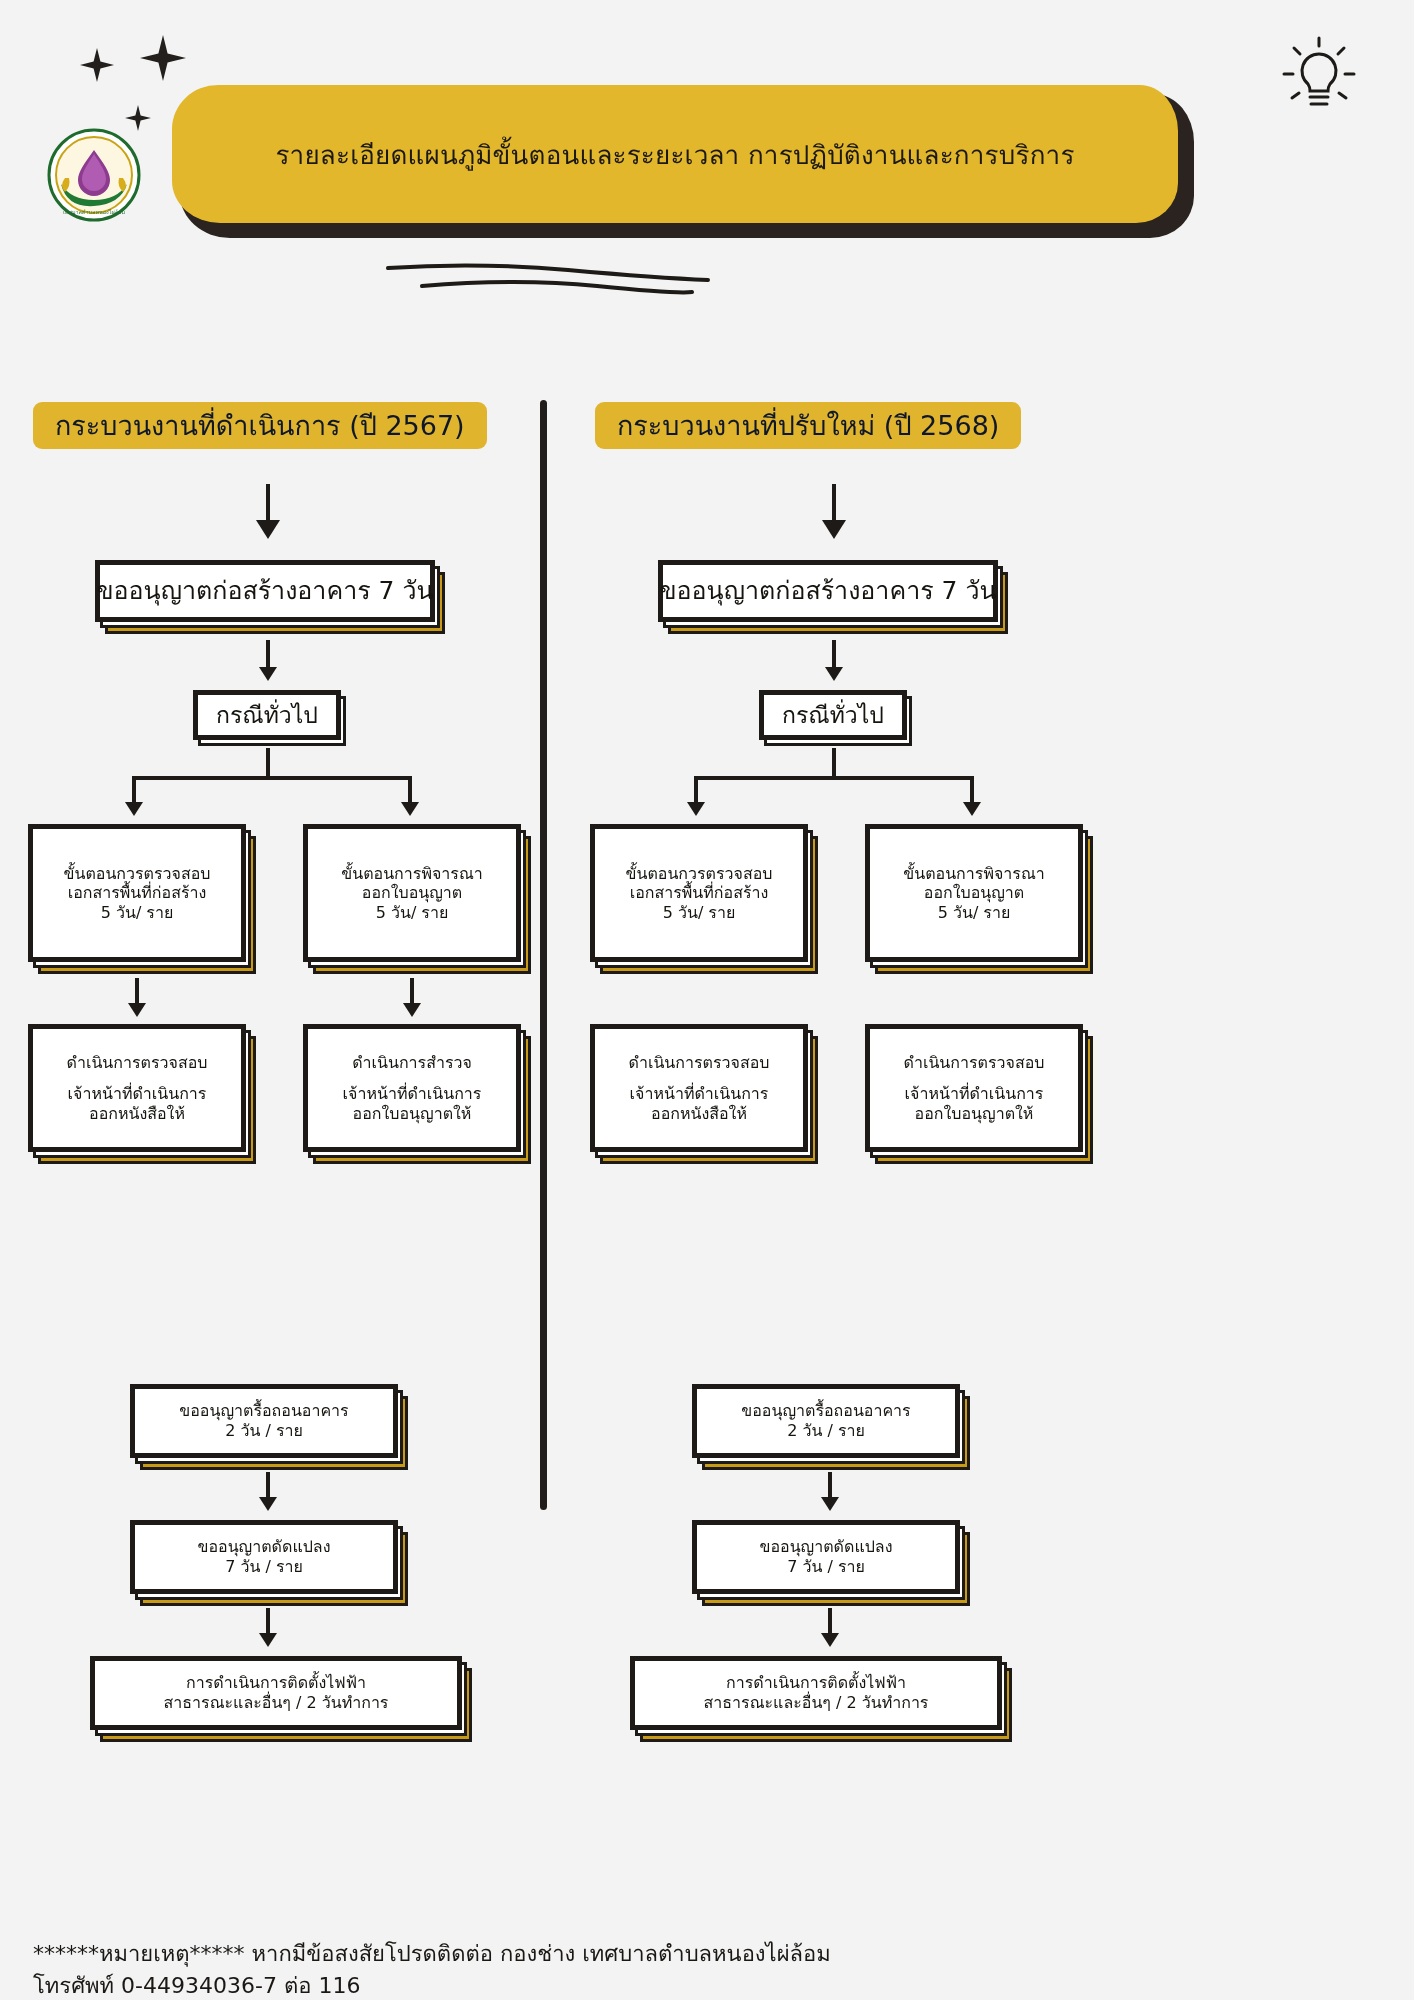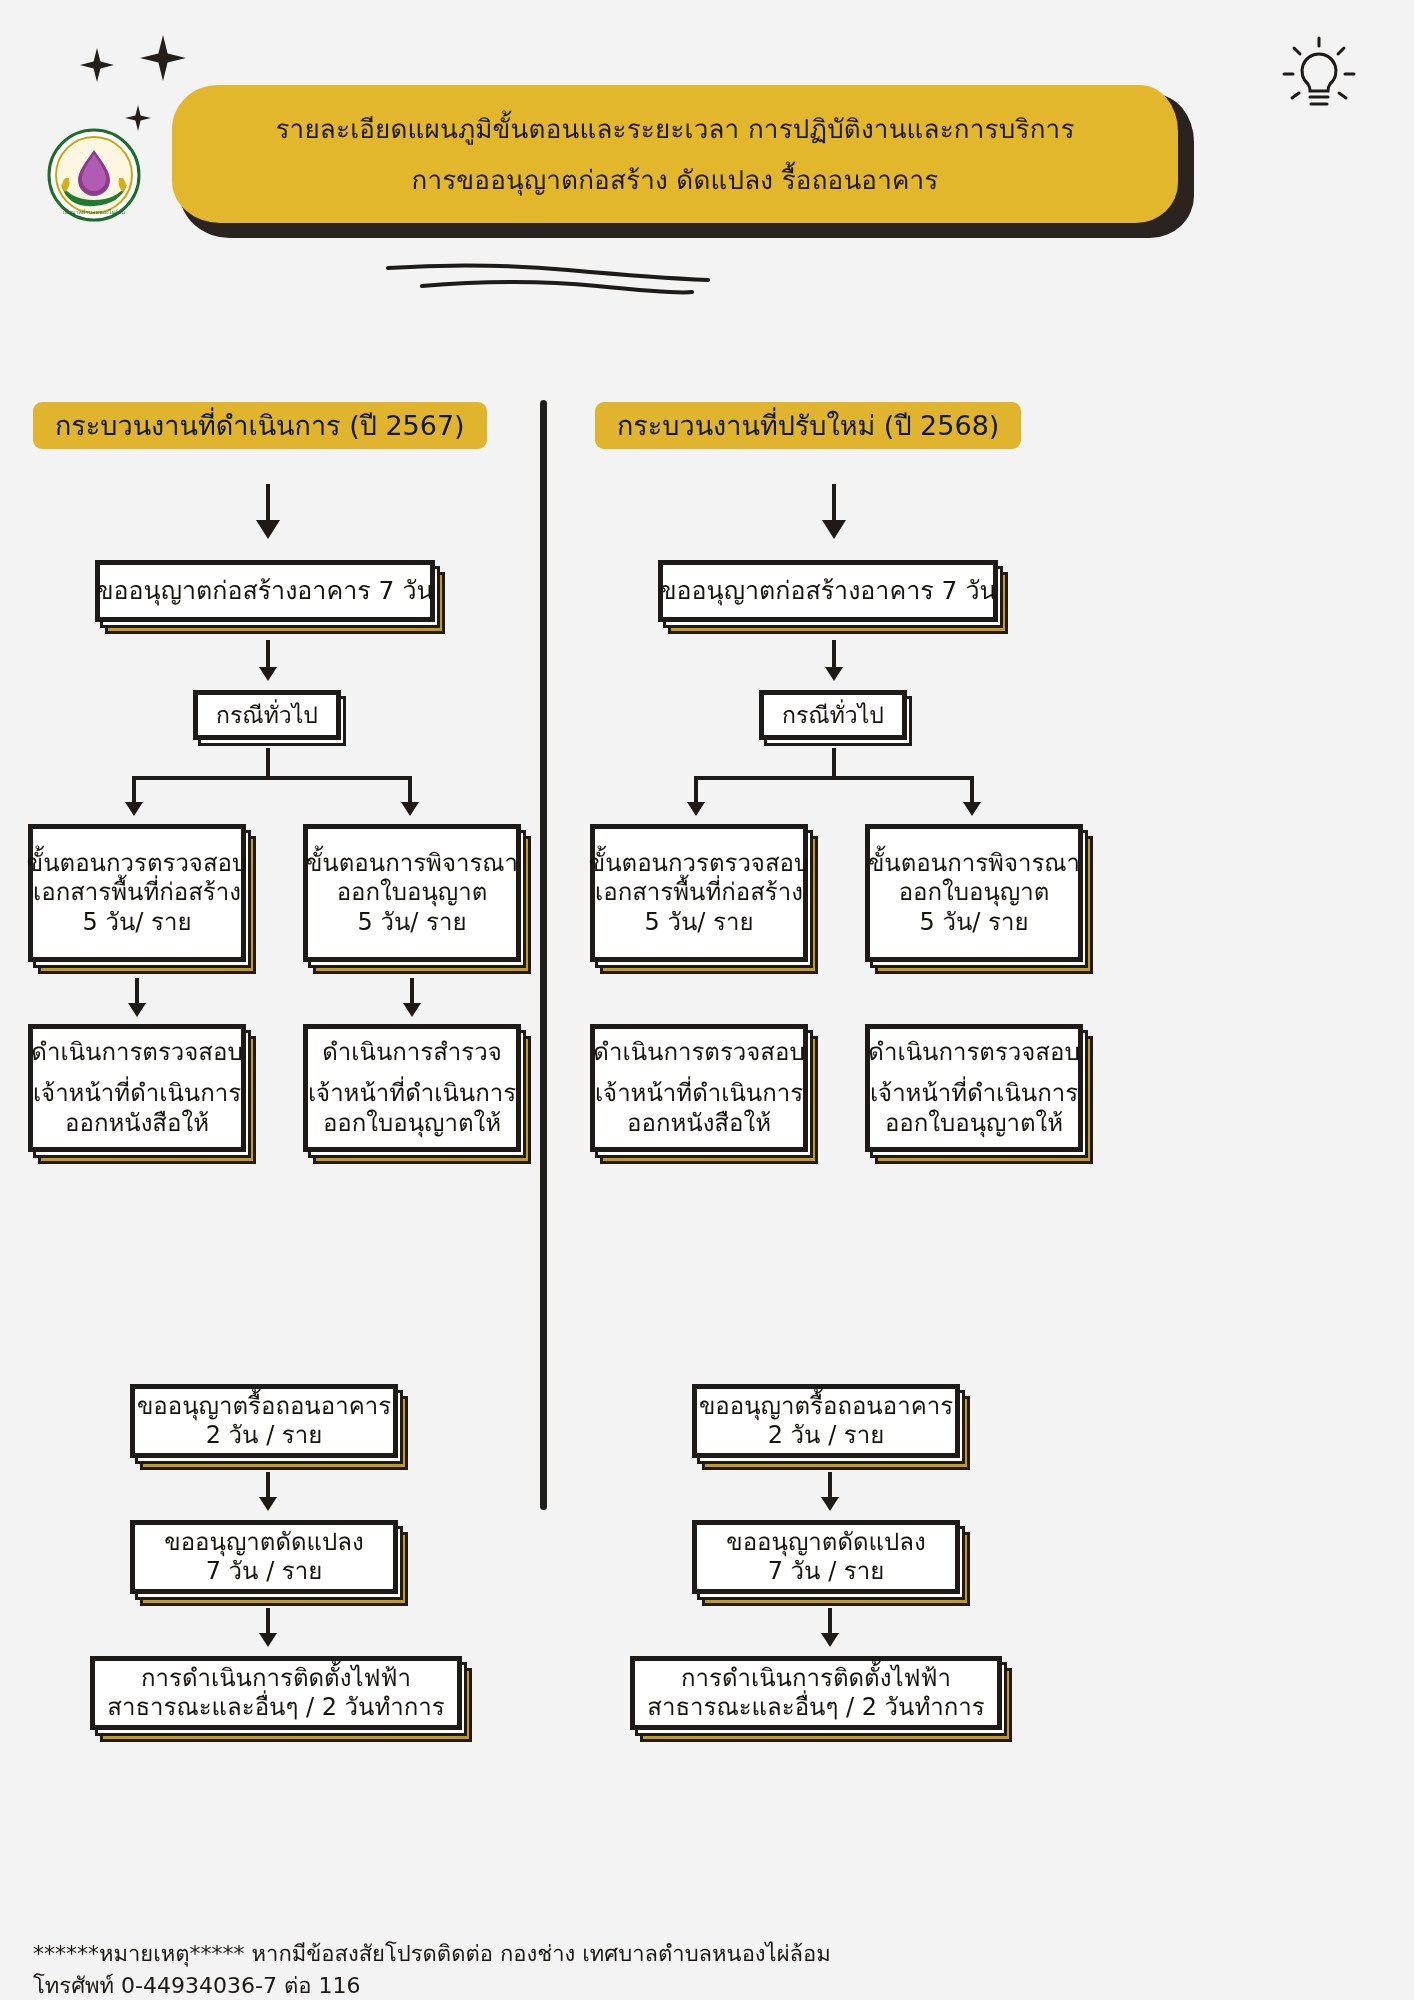--- a/index.html
+++ b/index.html
@@ -133,21 +133,21 @@
     background: #ffffff;
     border: 5px solid #1d1a17;
     display: flex;
     flex-direction: column;
     align-items: center;
     justify-content: center;
     text-align: center;
     padding: 4px 8px;
   }
   .node .face .ln {
-    font-size: 24px;
+    font-size: 16px;
     line-height: 1.22;
     color: #16140f;
     white-space: nowrap;
   }
   .node .face .ln.gap { margin-top: 12px; }
   .node.lg .face .ln { font-size: 25px; }
   .node.md .face .ln { font-size: 23px; }
 
   
   .vline {
@@ -217,21 +217,20 @@
       <line x1="16" y1="68" x2="23" y2="63"></line>
       <line x1="70" y1="68" x2="63" y2="63"></line>
     </g>
   </svg>
 </div>
 
 <div class="title-banner">
   <div class="shadow"></div>
   <div class="face">
     <div class="title-line">รายละเอียดแผนภูมิขั้นตอนและระยะเวลา การปฏิบัติงานและการบริการ</div>
-    <div class="title-line">การขออนุญาตก่อสร้าง ดัดแปลง รื้อถอนอาคาร</div>
   </div>
 </div>
 
 <div class="squiggle">
   <svg width="340" height="42" viewBox="0 0 340 42">
     <path d="M8 10 q90 -6 180 2 t140 10" stroke="#1d1a17" stroke-width="4" fill="none" stroke-linecap="round"></path>
     <path d="M42 28 q95 -8 175 0 t95 6" stroke="#1d1a17" stroke-width="4" fill="none" stroke-linecap="round"></path>
   </svg>
 </div>
 

